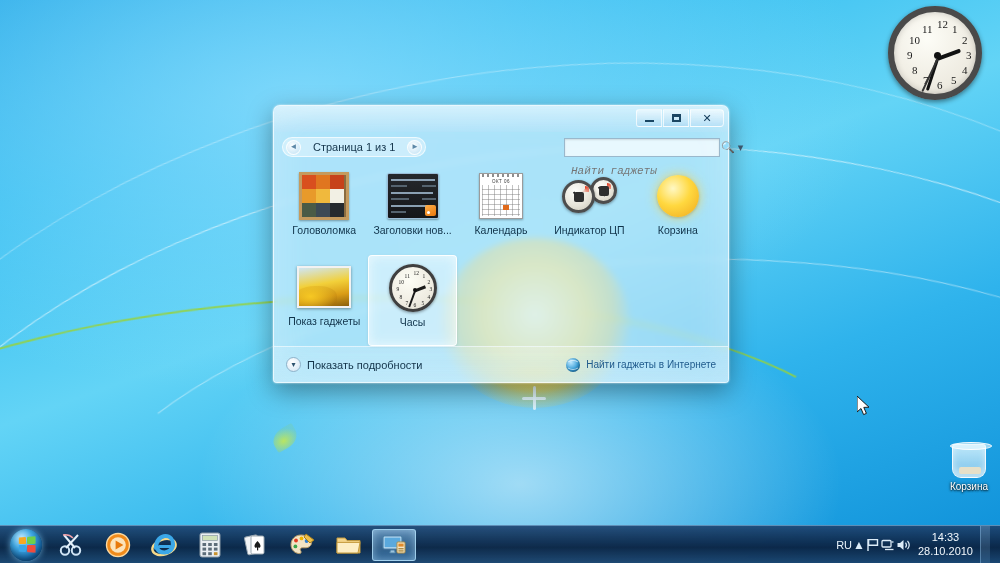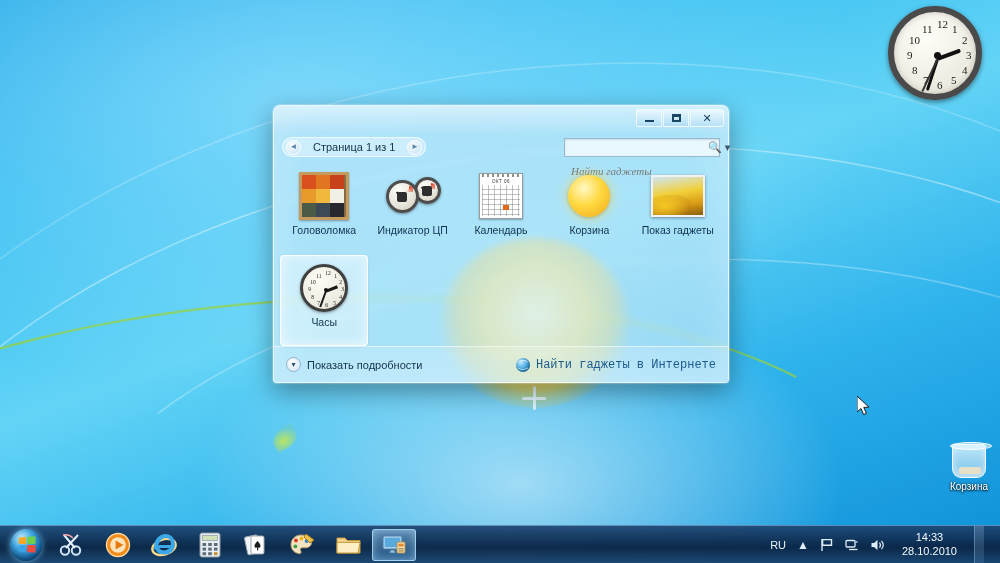--- a/index.html
+++ b/index.html
@@ -147,21 +147,21 @@
 
   #searchbox {
     margin-left: auto; display: flex; align-items: center;
     width: 156px; height: 19px; padding: 0 4px 0 6px;
     background: rgba(255,255,255,.72);
     border: 1px solid #9ab8cc;
     box-shadow: inset 0 1px 2px rgba(0,0,0,.12);
   }
   #search-input {
     flex: 1; border: 0; outline: 0; background: transparent;
-    font-family: Liberation Serif, serif; font-style: italic;
+    font-family: Liberation Mono, monospace; font-style: italic;
     font-size: 11px; color: #5a6a74; margin-top: 48px;
   }
   .sicon { color: #3c566b; font-size: 11px; margin-left: 3px; }
 
   
   #gadget-grid {
     display: grid; grid-template-columns: repeat(5, 1fr);
     padding: 2px 6px 0; row-gap: 2px;
     height: 184px;
   }
@@ -327,21 +327,21 @@
   .globe {
     width: 14px; height: 14px; border-radius: 50%;
     background: radial-gradient(circle at 35% 30%, #bfe9ff 0%, #3a9fd8 55%, #11639d 100%);
     box-shadow: inset -1px -1px 3px rgba(0,0,0,.3);
     position: relative;
   }
   .globe:after {
     content:''; position:absolute; inset:2px 0; border-radius:50%;
     border:1px solid rgba(255,255,255,.6); border-left-color:transparent; border-right-color:transparent;
   }
-  #online-label { font-size: 12px; color: #1f5a8c; font-family: Liberation Mono, monospace; }
+  #online-label { font-size: 10px; color: #1f5a8c; }
 
   
   #taskbar {
     position: absolute; left: 0; bottom: 0; width: 1000px; height: 38px;
     background: linear-gradient(180deg,
       rgba(30,70,115,.92) 0%, rgba(14,44,80,.95) 42%,
       rgba(10,36,68,.96) 58%, rgba(26,66,108,.94) 100%);
     border-top: 1px solid rgba(150,200,240,.55);
     display: flex; align-items: center;
   }
@@ -363,21 +363,21 @@
     width: 44px; height: 32px; margin: 0 1px; border-radius: 3px;
     display:flex; align-items:center; justify-content:center;
     border: 1px solid transparent;
   }
   .tbtn.active {
     background: linear-gradient(180deg, rgba(160,215,255,.45), rgba(70,150,215,.4));
     border-color: rgba(185,230,255,.8);
     box-shadow: inset 0 0 8px rgba(200,235,255,.5);
   }
 
-  #tray { margin-left: auto; display:flex; align-items:center; gap: 11px; padding-right: 16px; height: 38px; }
+  #tray { margin-left: auto; display:flex; align-items:center; gap: 1px; padding-right: 10px; height: 38px; }
   .tray-txt { font-size: 11px; color: #e8f3fb; }
   .tray-ico { color: #dcecf8; font-size: 12px; display:flex; align-items:center; }
   #clock-area { text-align: center; line-height: 1.25; padding: 0 6px; }
   #clock-area div { font-size: 11px; color: #f2f8fd; }
   #showdesktop { width: 10px; height: 38px; border-left: 1px solid rgba(150,200,240,.4);
     background: linear-gradient(180deg, rgba(190,225,250,.22), rgba(120,175,220,.15)); }
 </style>
 </head>
 <body>
 
@@ -468,49 +468,65 @@
             <i style="left:14px;top:14px;background:#f0b93d;"></i>
             <i style="left:28px;top:14px;background:#f2f0e4;"></i>
             <i style="left:0;top:28px;background:#4b5b46;"></i>
             <i style="left:14px;top:28px;background:#3d4a55;"></i>
             <i style="left:28px;top:28px;background:#262a2e;"></i>
           </div>
         </div>
         <div class="gadget-label">Головоломка</div>
       </div>
 
+      <div class="gadget-cell">
+        <div class="thumb-wrap">
+          <div class="t-news">
+            <div class="hl" style="top:5px;width:44px;"></div>
+            <div class="sub" style="top:11px;width:16px;"></div>
+            <div class="sub" style="top:11px;left:34px;width:14px;"></div>
+            <div class="hl" style="top:18px;width:42px;"></div>
+            <div class="sub" style="top:24px;width:18px;"></div>
+            <div class="sub" style="top:24px;left:34px;width:14px;"></div>
+            <div class="hl" style="top:31px;width:40px;"></div>
+            <div class="sub" style="top:37px;width:15px;"></div>
+            <div class="rss"></div>
+          </div>
+        </div>
+        <div class="gadget-label">Заголовки нов...</div>
+      </div>
+
+      <div class="gadget-cell">
+        <div class="thumb-wrap">
+          <div class="t-calendar">
+            <div class="rings"></div>
+            <div class="mon">ОКТ 06</div>
+            <div class="grid"></div>
+            <div class="today"></div>
+          </div>
+        </div>
+        <div class="gadget-label">Календарь</div>
+      </div>
 
       <div class="gadget-cell">
         <div class="thumb-wrap">
           <div class="t-cpu">
             <div class="gauge g2">
               <div class="red"></div>
                 <div class="needle"></div>
                 <div class="cap"></div>
             </div>
             <div class="gauge g1">
               <div class="red"></div>
                 <div class="needle"></div>
                 <div class="cap"></div>
             </div>
           </div>
         </div>
         <div class="gadget-label">Индикатор ЦП</div>
-      </div>
-
-      <div class="gadget-cell">
-        <div class="thumb-wrap">
-          <div class="t-calendar">
-            <div class="rings"></div>
-            <div class="mon">ОКТ 06</div>
-            <div class="grid"></div>
-            <div class="today"></div>
-          </div>
-        </div>
-        <div class="gadget-label">Календарь</div>
       </div>
 
       <div class="gadget-cell">
         <div class="thumb-wrap">
           <div class="t-weather"></div>
         </div>
         <div class="gadget-label">Корзина</div>
       </div>
 
       <div class="gadget-cell">

